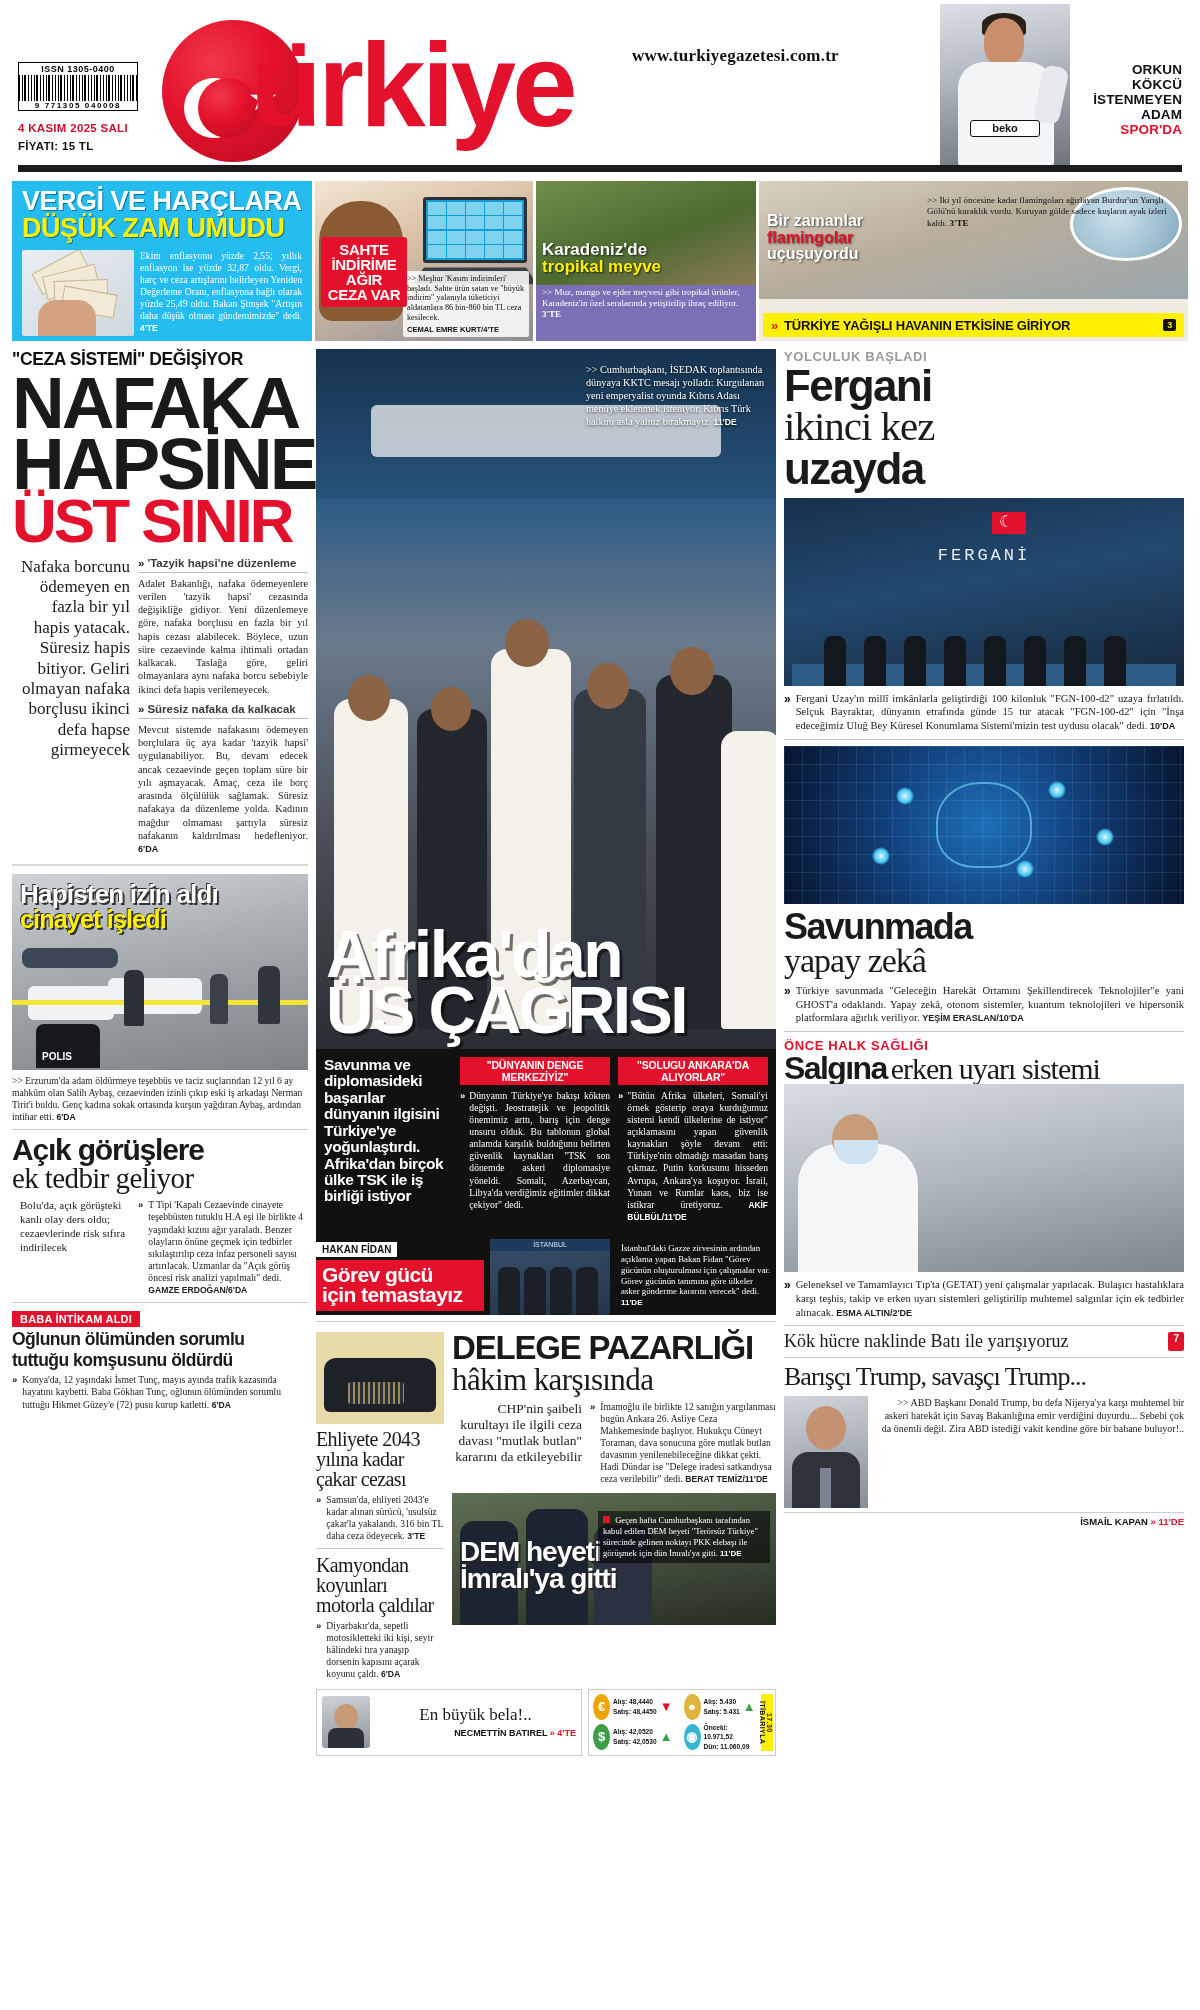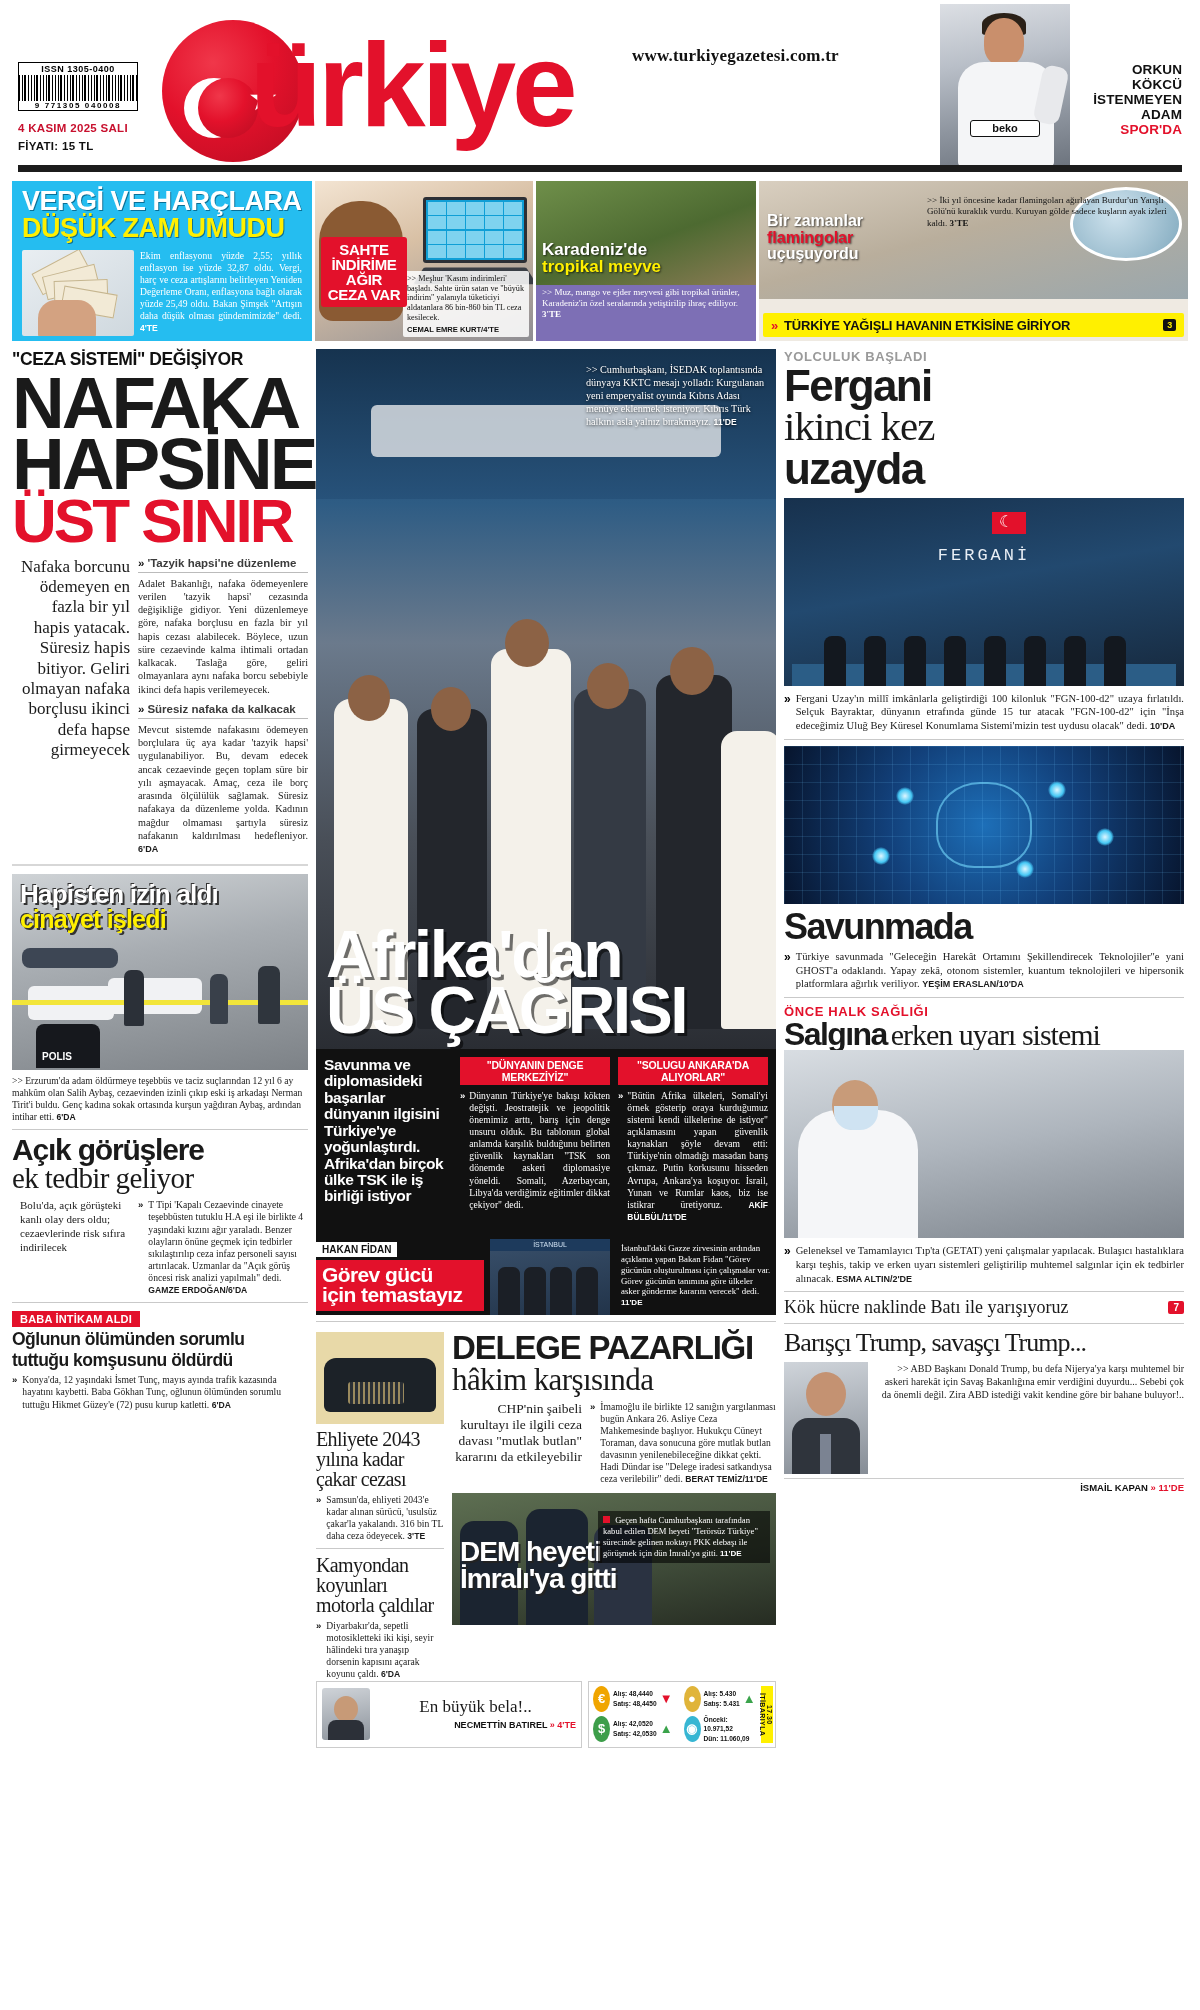--- a/index.html
+++ b/index.html
@@ -482,21 +482,21 @@
     text-shadow: 2px 2px 0 #222;
   }
   .dem-note {
     position: absolute; right: 6px; top: 18px; width: 172px; z-index: 4;
     background: rgba(0,0,0,.58); color: #fff; padding: 4px 5px;
     font-family: "Liberation Serif", serif; font-size: 8.6px; line-height: 1.26;
   }
   .dem-note .sq { display: inline-block; width: 7px; height: 7px; background: #e3112b; margin-right: 3px; }
   .dem-note b { font-family: "Liberation Sans", sans-serif; font-size: 8px; }
 
-  .bottom-mid { display: flex; gap: 6px; margin-top: 0; }
+  .bottom-mid { display: flex; gap: 6px; margin-top: 8px; }
   .col-box {
     flex: 1; border: 1px solid #ccc; padding: 5px; display: flex; gap: 5px; align-items: center;
   }
   .col-avatar {
     width: 48px; height: 52px; flex: none; border-radius: 3px;
     background: linear-gradient(170deg,#cfd3d8,#8d949c); position: relative; overflow: hidden;
   }
   .col-avatar .hd { position: absolute; left: 12px; top: 8px; width: 24px; height: 26px; border-radius: 50%; background:#c79a77; }
   .col-avatar .bd { position: absolute; left: 6px; bottom: 0; width: 36px; height: 20px; background:#2c3038; border-radius: 8px 8px 0 0; }
   .col-box .ctext { flex: 1; text-align: center; }
@@ -608,21 +608,21 @@
   }
   .health-img .hd2 {
     position: absolute; left: 48px; bottom: 108px; width: 46px; height: 50px;
     border-radius: 50%; background: #c89b79;
   }
   .health-img .mask {
     position: absolute; left: 50px; bottom: 108px; width: 44px; height: 24px;
     background: #cfe3f2; border-radius: 0 0 18px 18px;
   }
   .kok-row {
-    display: flex; align-items: center; gap: 6px; margin-top: 6px;
+    display: flex; gap: 6px; margin-top: 6px;
   }
   .kok-row .t {
     flex: 1; font-family: "Liberation Serif", serif; font-size: 18px;
     line-height: 1.05; color: #1a1a1a;
   }
   .kok-row .pg {
     background: #e3112b; color: #fff; font-family: "Liberation Sans", sans-serif;
     font-size: 10px; font-weight: bold; padding: 1px 5px; border-radius: 2px;
   }
   .trump-row { display: flex; gap: 6px; margin-top: 6px; }
@@ -1078,20 +1078,21 @@
         <div class="ai-img">
           <div class="grid"></div>
           <div class="brain"></div>
           <div class="dot" style="left:28%;top:26%"></div>
           <div class="dot" style="left:66%;top:22%"></div>
           <div class="dot" style="left:22%;top:64%"></div>
           <div class="dot" style="left:58%;top:72%"></div>
           <div class="dot" style="left:78%;top:52%"></div>
         </div>
         <div class="r-h1" style="font-size:36px;margin-top:6px">Savunmada</div>
+        <div class="r-h2" style="font-size:34px">yapay zekâ</div>
         <div class="r-body">
           <span class="chev">»</span>
           <span class="t">
             <span>Türkiye savunmada "Geleceğin Harekât Ortamını Şekillendirecek Teknolojiler"e yani GHOST'a odaklandı. Yapay zekâ, otonom sistemler, kuantum teknolojileri ve hipersonik platformlara ağırlık veriliyor.</span>
             <b>YEŞİM ERASLAN/10'DA</b>
           </span>
         </div>
       </div>
 
       <div class="hr-thin"></div>

